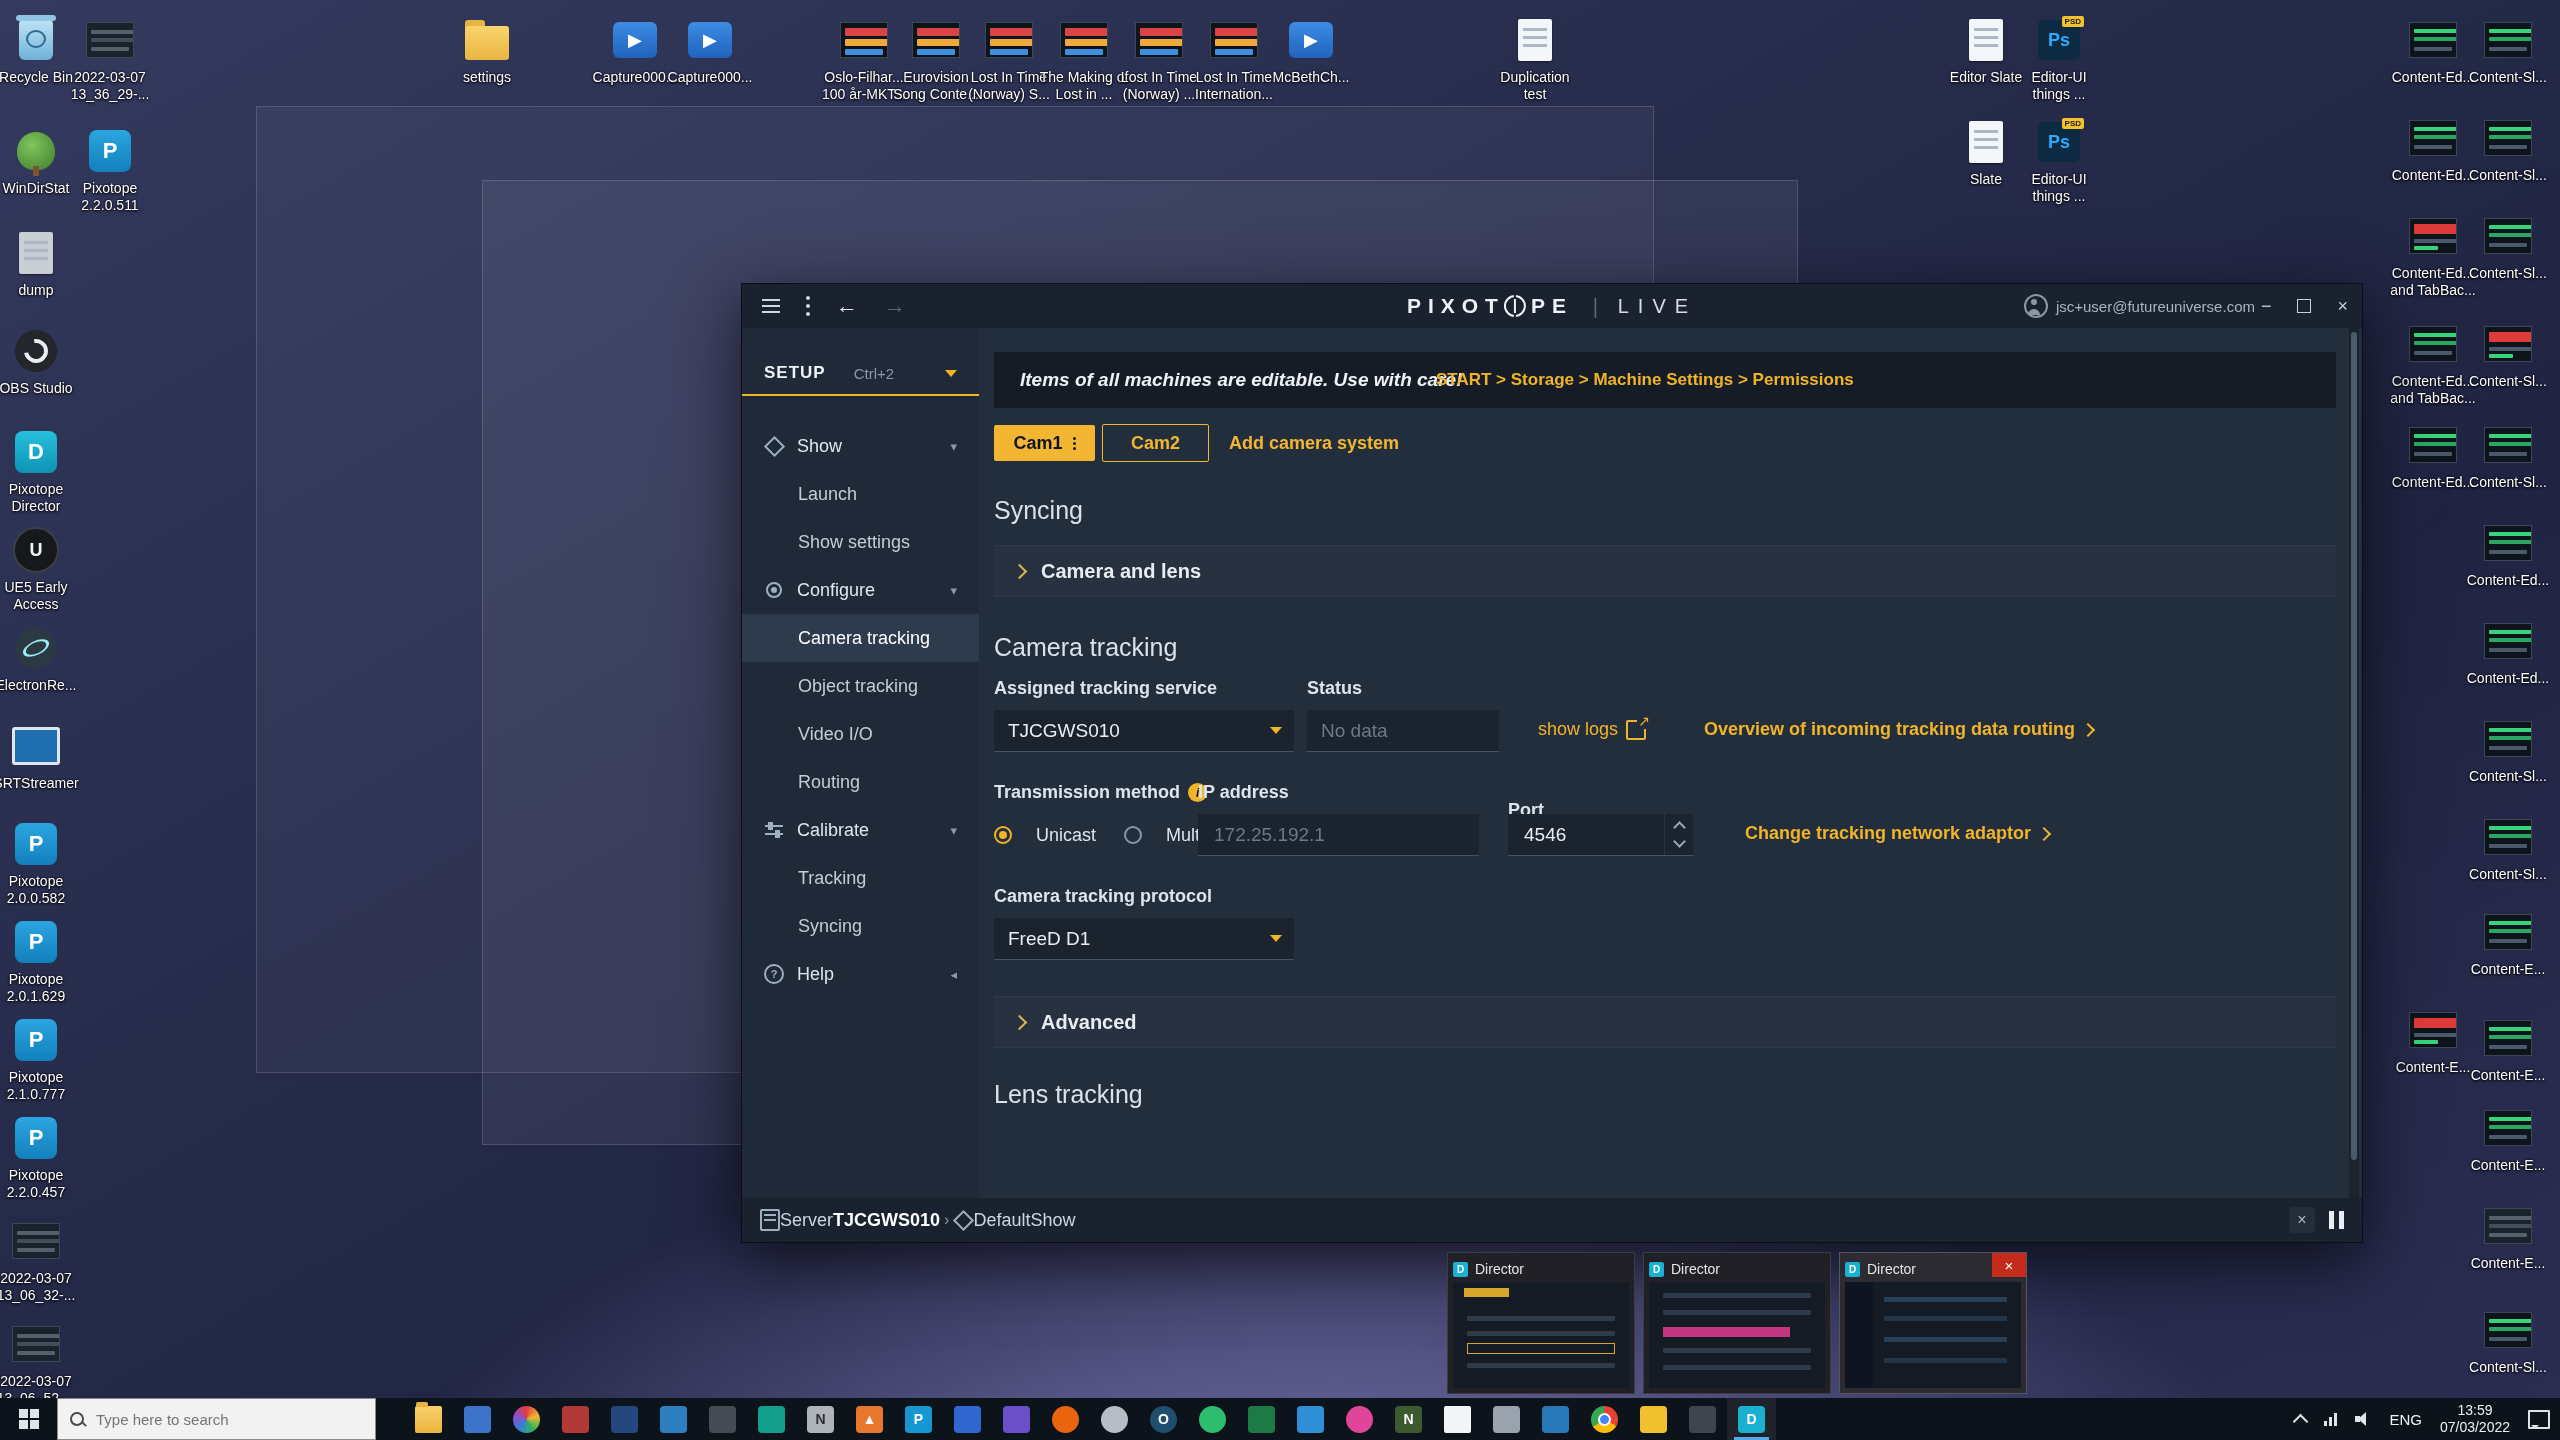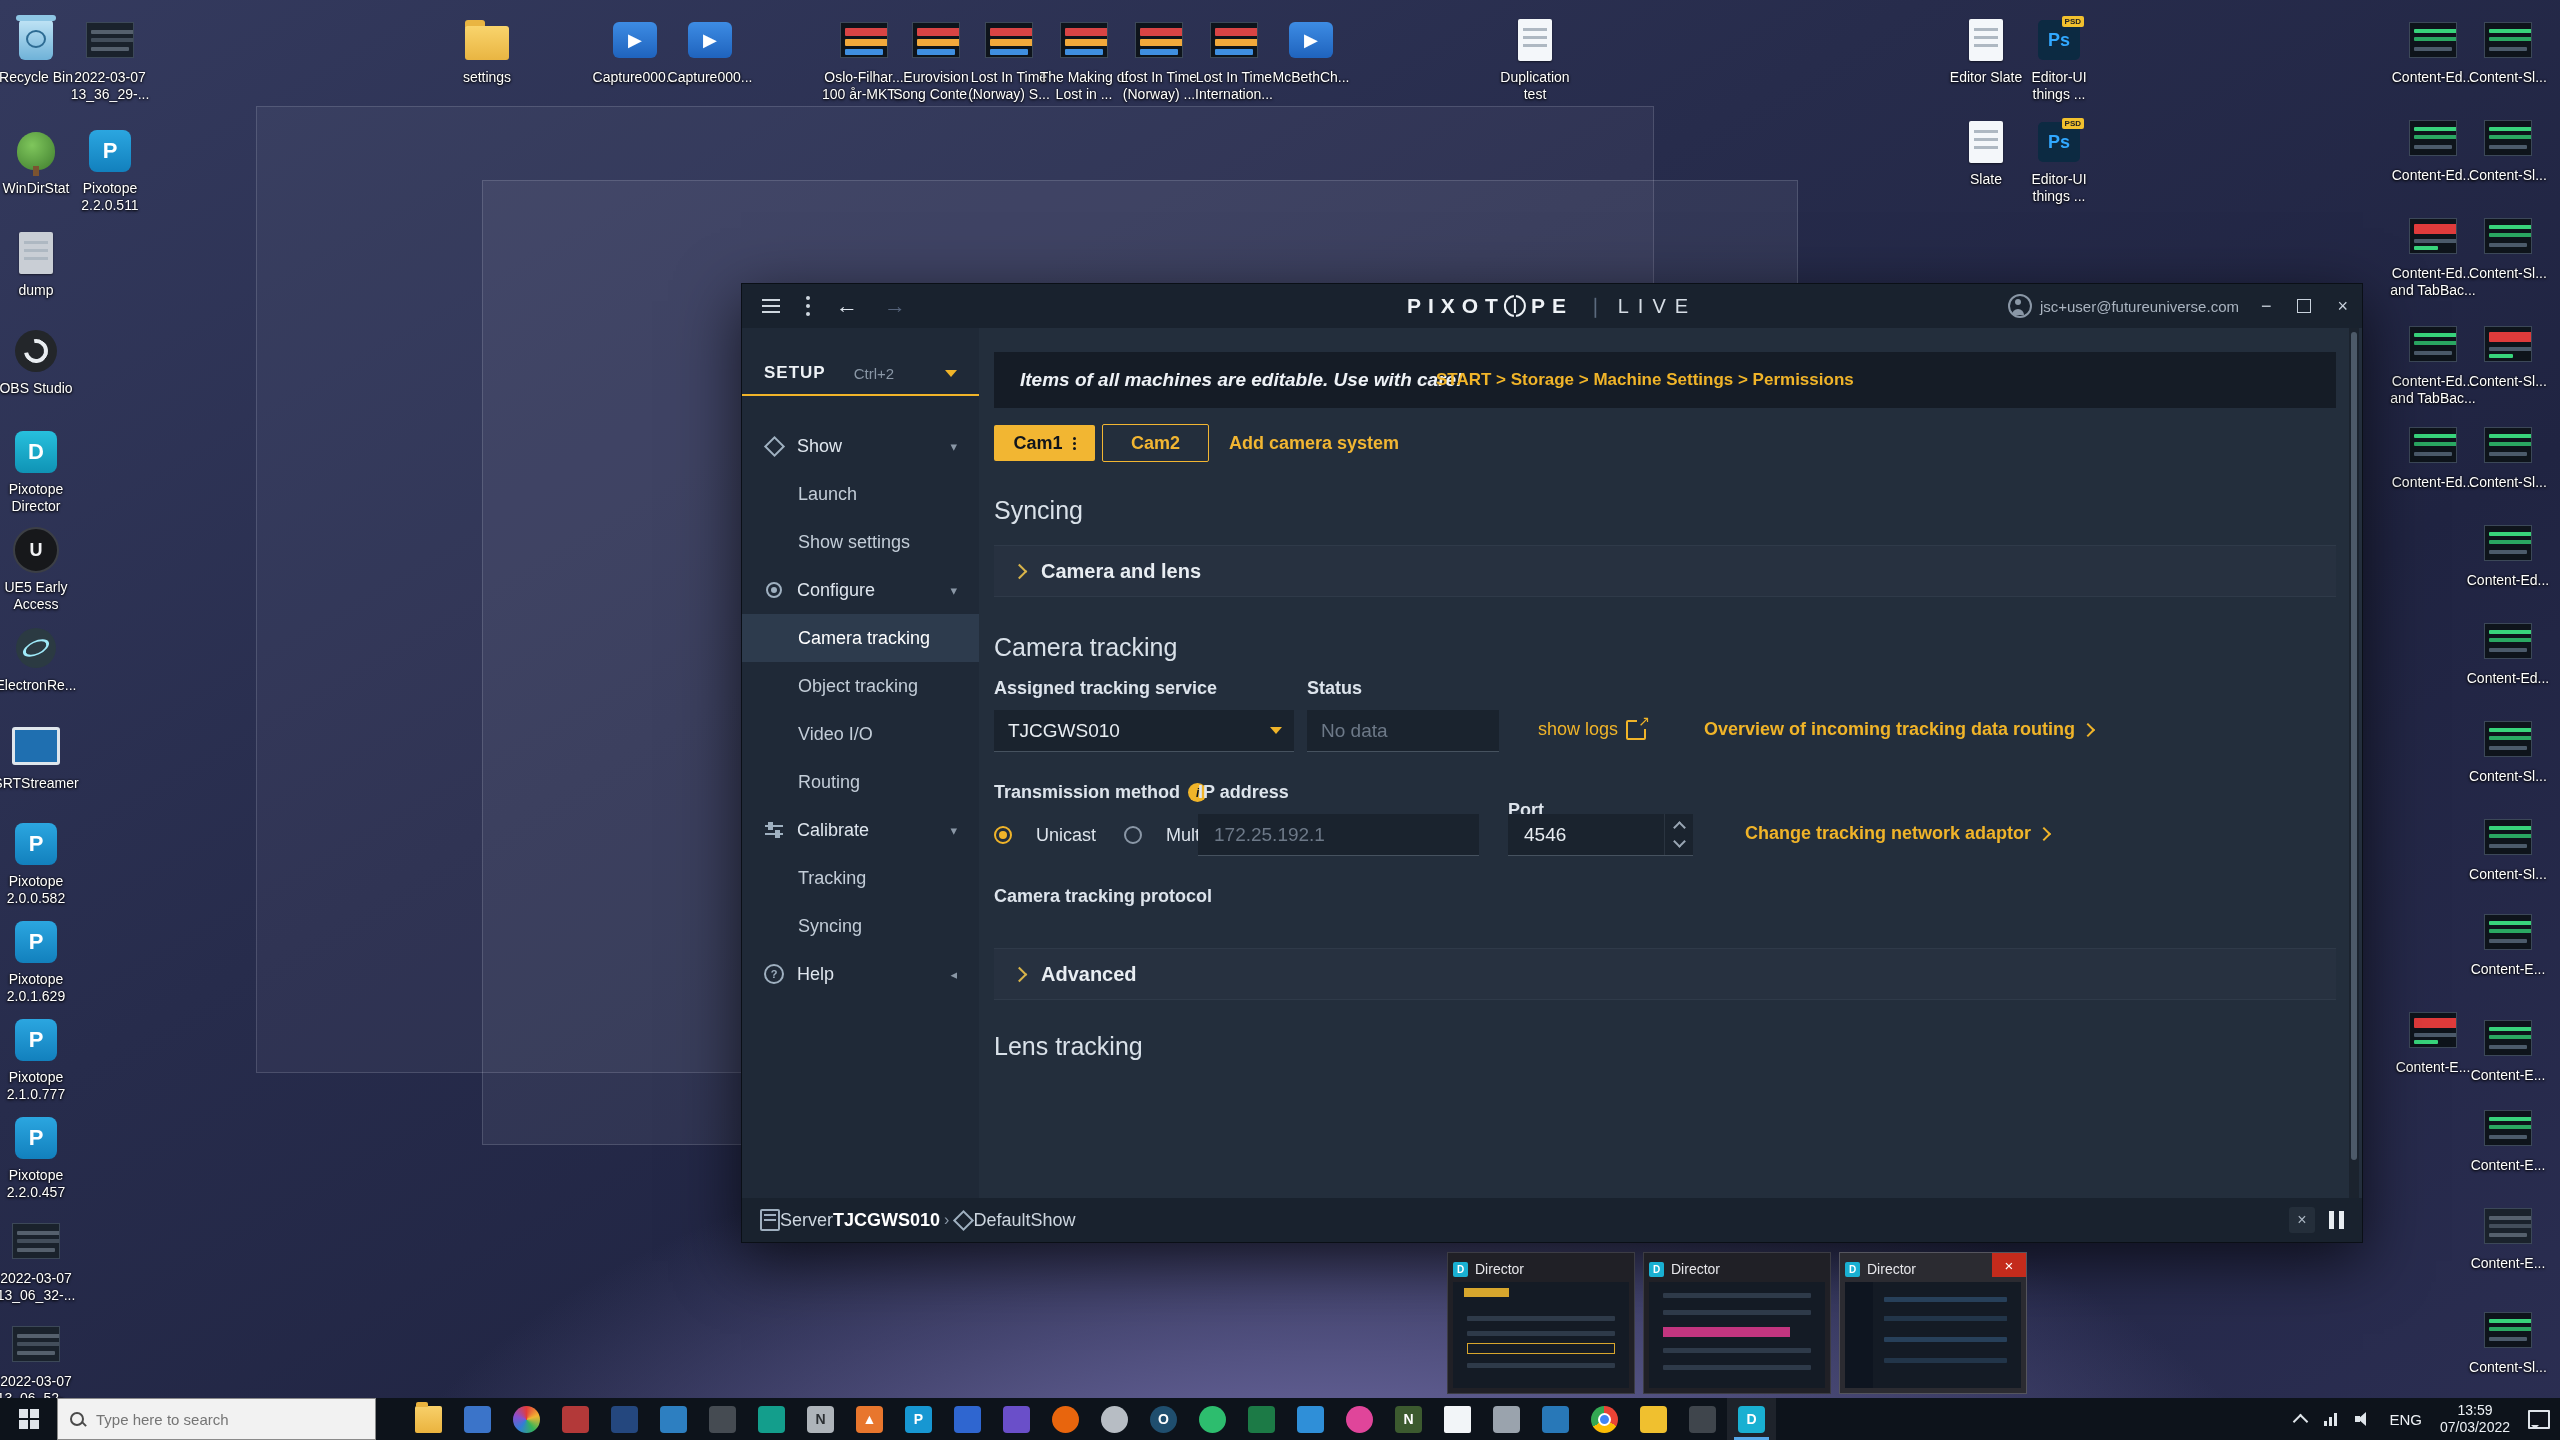--- a/index.html
+++ b/index.html
@@ -65,21 +65,21 @@
   .kebab i{display:block;width:4px;height:4px;border-radius:50%;background:#cfd7df;margin:2px 0;}
   .nav-arrow{font-size:22px;color:#dfe6ee;}
   .nav-arrow.dim{color:#55637a;}
   .logo{position:absolute;left:50%;transform:translateX(-50%);display:flex;align-items:center;gap:14px;}
   .logo .px-word{color:#eef2f6;font-size:21px;letter-spacing:7px;font-weight:bold;display:flex;align-items:center;}
   .logo .o-mark{width:18px;height:18px;border:2px solid #eef2f6;border-radius:50%;margin:0 5px 0 -1px;position:relative;}
   .logo .o-mark::before{content:"";position:absolute;left:50%;top:-4px;bottom:-4px;width:2px;background:#19222e;transform:translateX(-50%);}
   .logo .o-mark::after{content:"";position:absolute;left:50%;top:2px;bottom:2px;width:2px;background:#eef2f6;transform:translateX(-50%);}
   .logo .divider{color:#5b6a7e;font-size:20px;}
   .logo .live-word{color:#d6dde5;font-size:20px;letter-spacing:9px;font-weight:300;}
-  .tb-right{margin-left:auto;display:flex;align-items:center;gap:22px;padding-right:14px;}
+  .tb-right{margin-left:auto;display:flex;align-items:center;gap:6px;padding-right:14px;}
   .account{display:flex;align-items:center;gap:8px;color:#aab4c0;font-size:15px;}
   .person{width:20px;height:20px;border:2px solid #8a97a6;border-radius:50%;position:relative;}
   .person::before{content:"";position:absolute;left:5px;top:3px;width:6px;height:6px;border-radius:50%;background:#8a97a6;}
   .person::after{content:"";position:absolute;left:2px;bottom:1px;width:12px;height:6px;border-radius:6px 6px 0 0;background:#8a97a6;}
   .winctl{display:flex;align-items:center;gap:26px;color:#c9d2dc;font-size:18px;}
   .winctl .sq{width:12px;height:12px;border:1px solid #c9d2dc;display:inline-block;}
   
   .sidebar{position:absolute;left:0;top:44px;bottom:44px;width:237px;background:#1f2937;}
   .setup-row{margin-top:24px;height:42px;display:flex;align-items:center;padding:0 22px;border-bottom:2px solid #f0b429;}
   .setup-row .setup{color:#eef2f6;font-size:17px;font-weight:bold;letter-spacing:1px;}
@@ -834,20 +834,26 @@
       </div>
       <span class="ylink bold" style="left:751px;">
         <span>Change tracking network adaptor</span>
         <span class="lchev"></span>
       </span>
     </div>
 
     <div class="formrow labels" style="margin-top:30px;">
       <span class="flabel" style="left:0;">Camera tracking protocol</span>
     </div>
+    <div class="formrow fields">
+      <div class="field" style="left:0;width:300px;">
+        <span>FreeD D1</span>
+        <span class="dcaret caret-down"></span>
+      </div>
+    </div>
 
     <div class="collapse-row" style="margin-top:36px;">
       <span class="chev"></span>
       <span class="ct">Advanced</span>
     </div>
 
 
     <div class="h1" style="margin-top:32px;">Lens tracking</div>
 
   </div>

